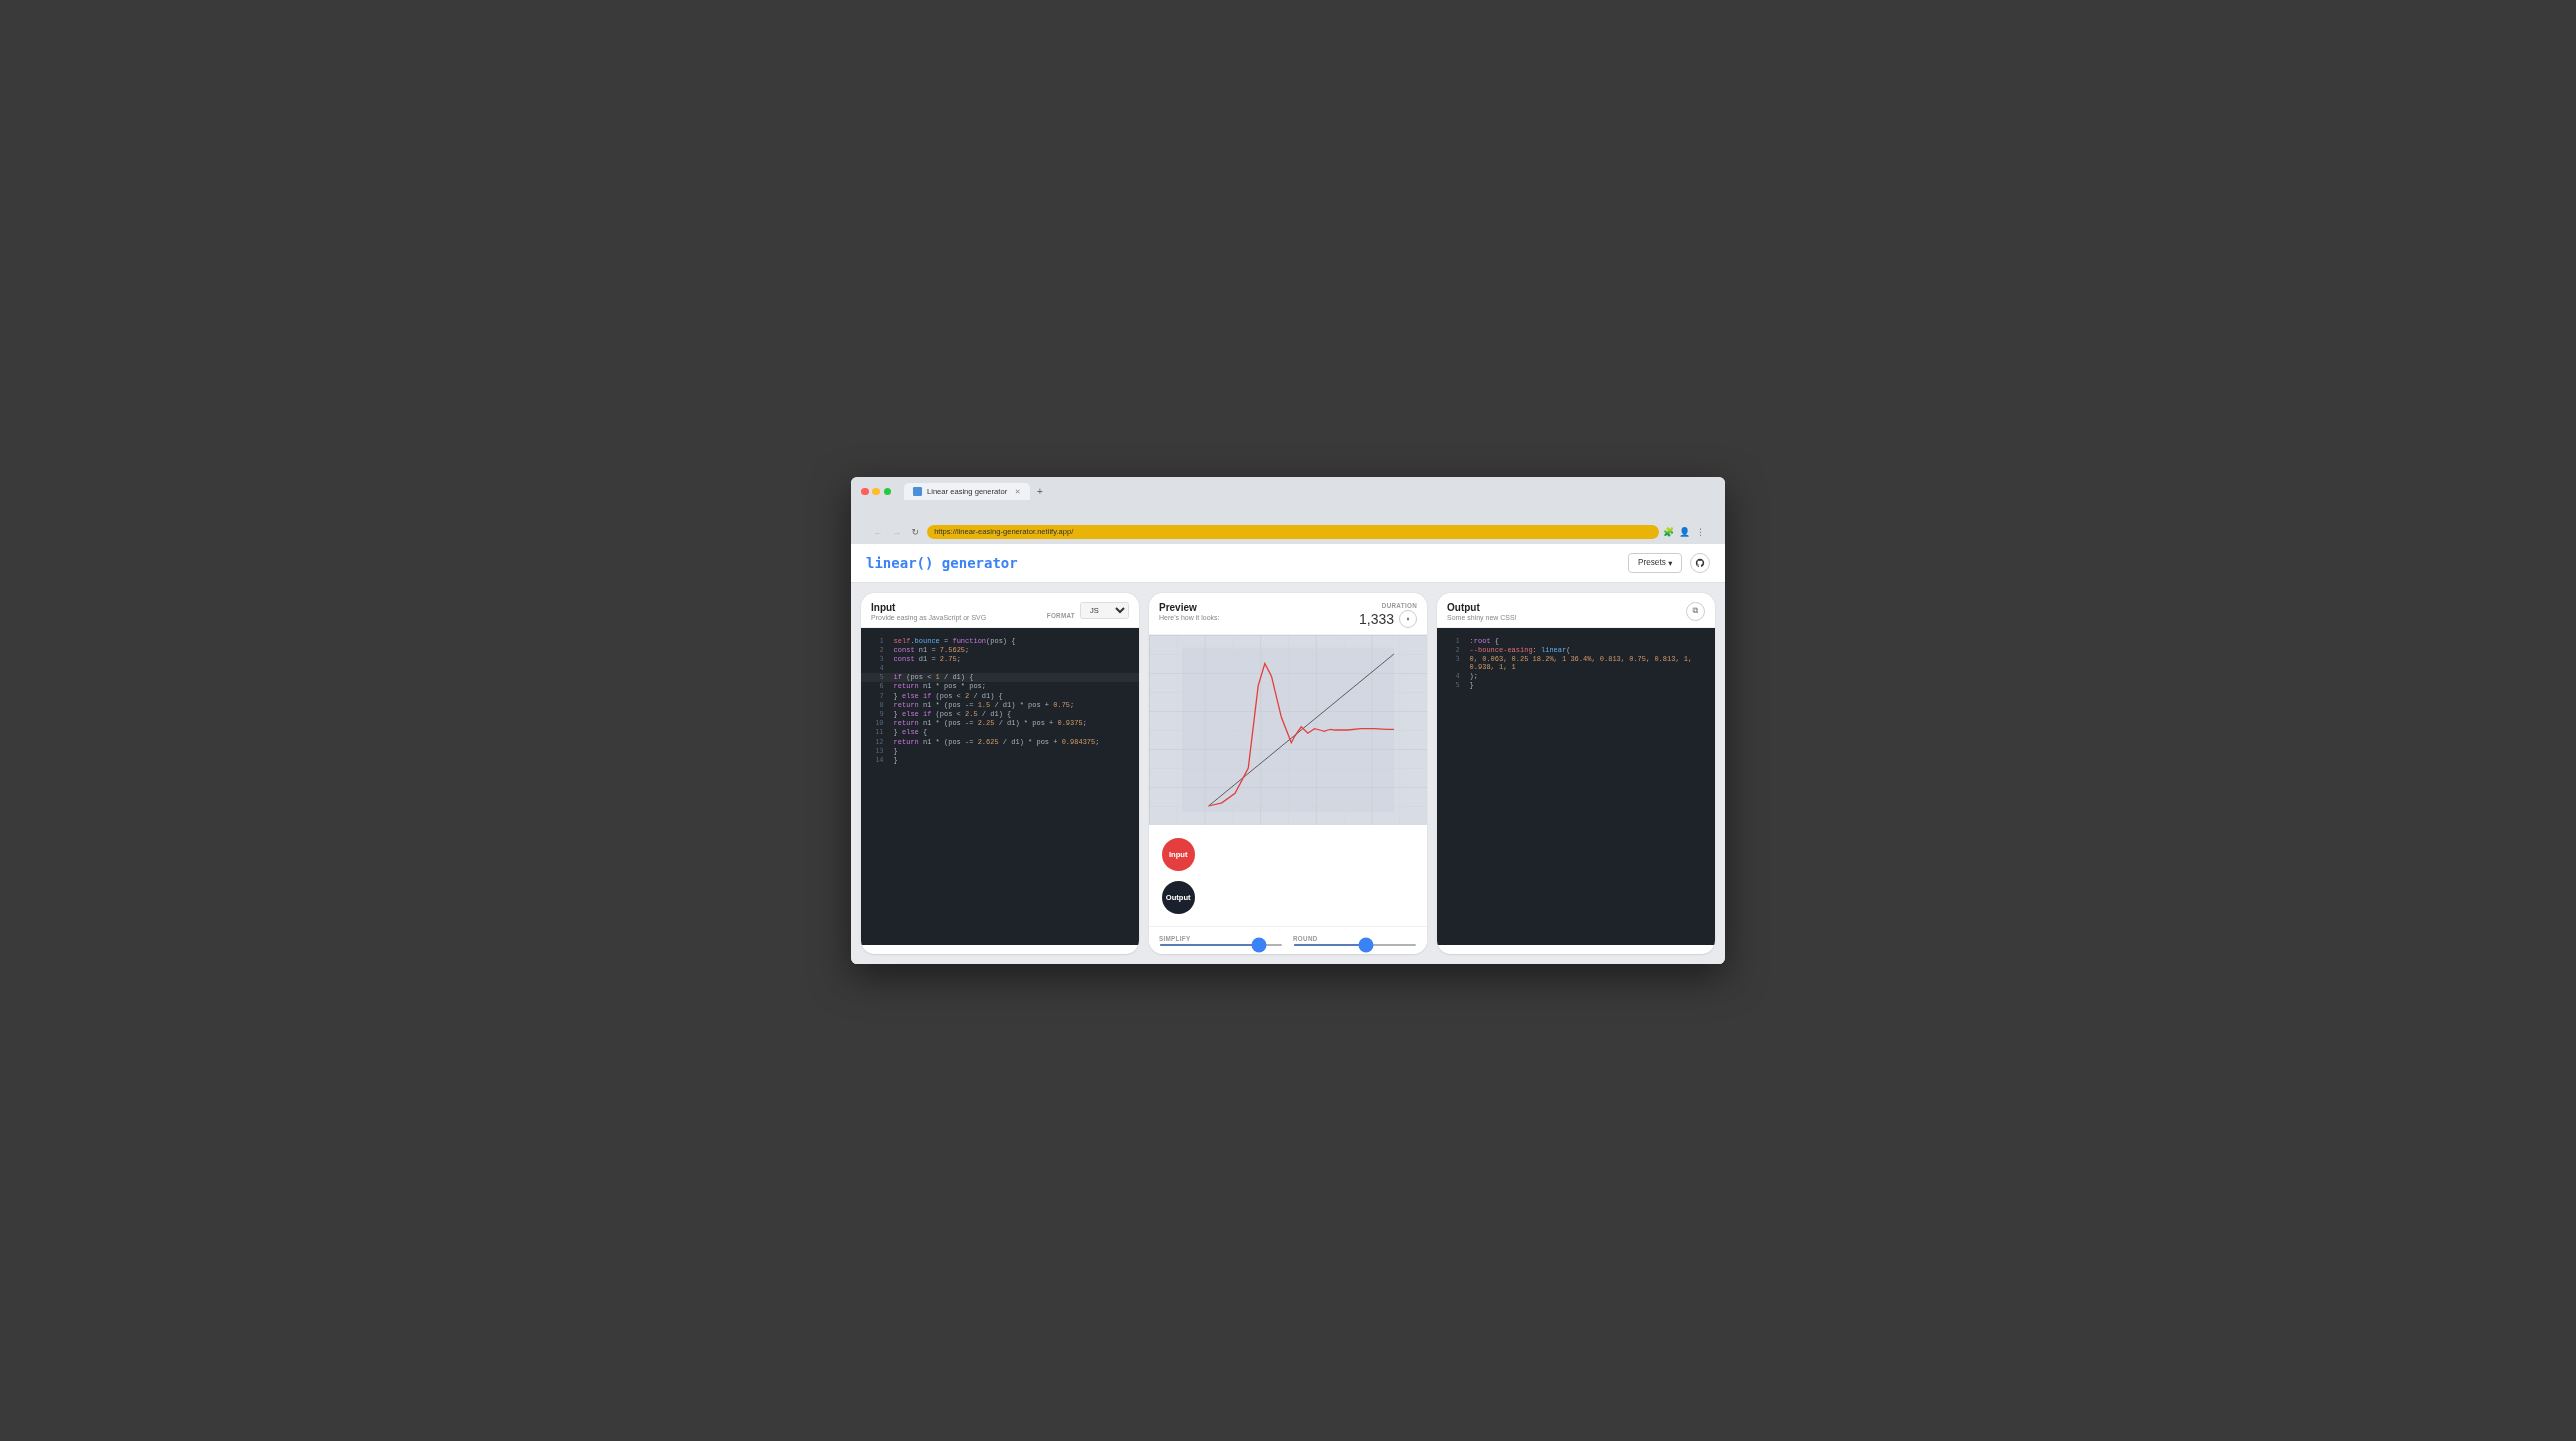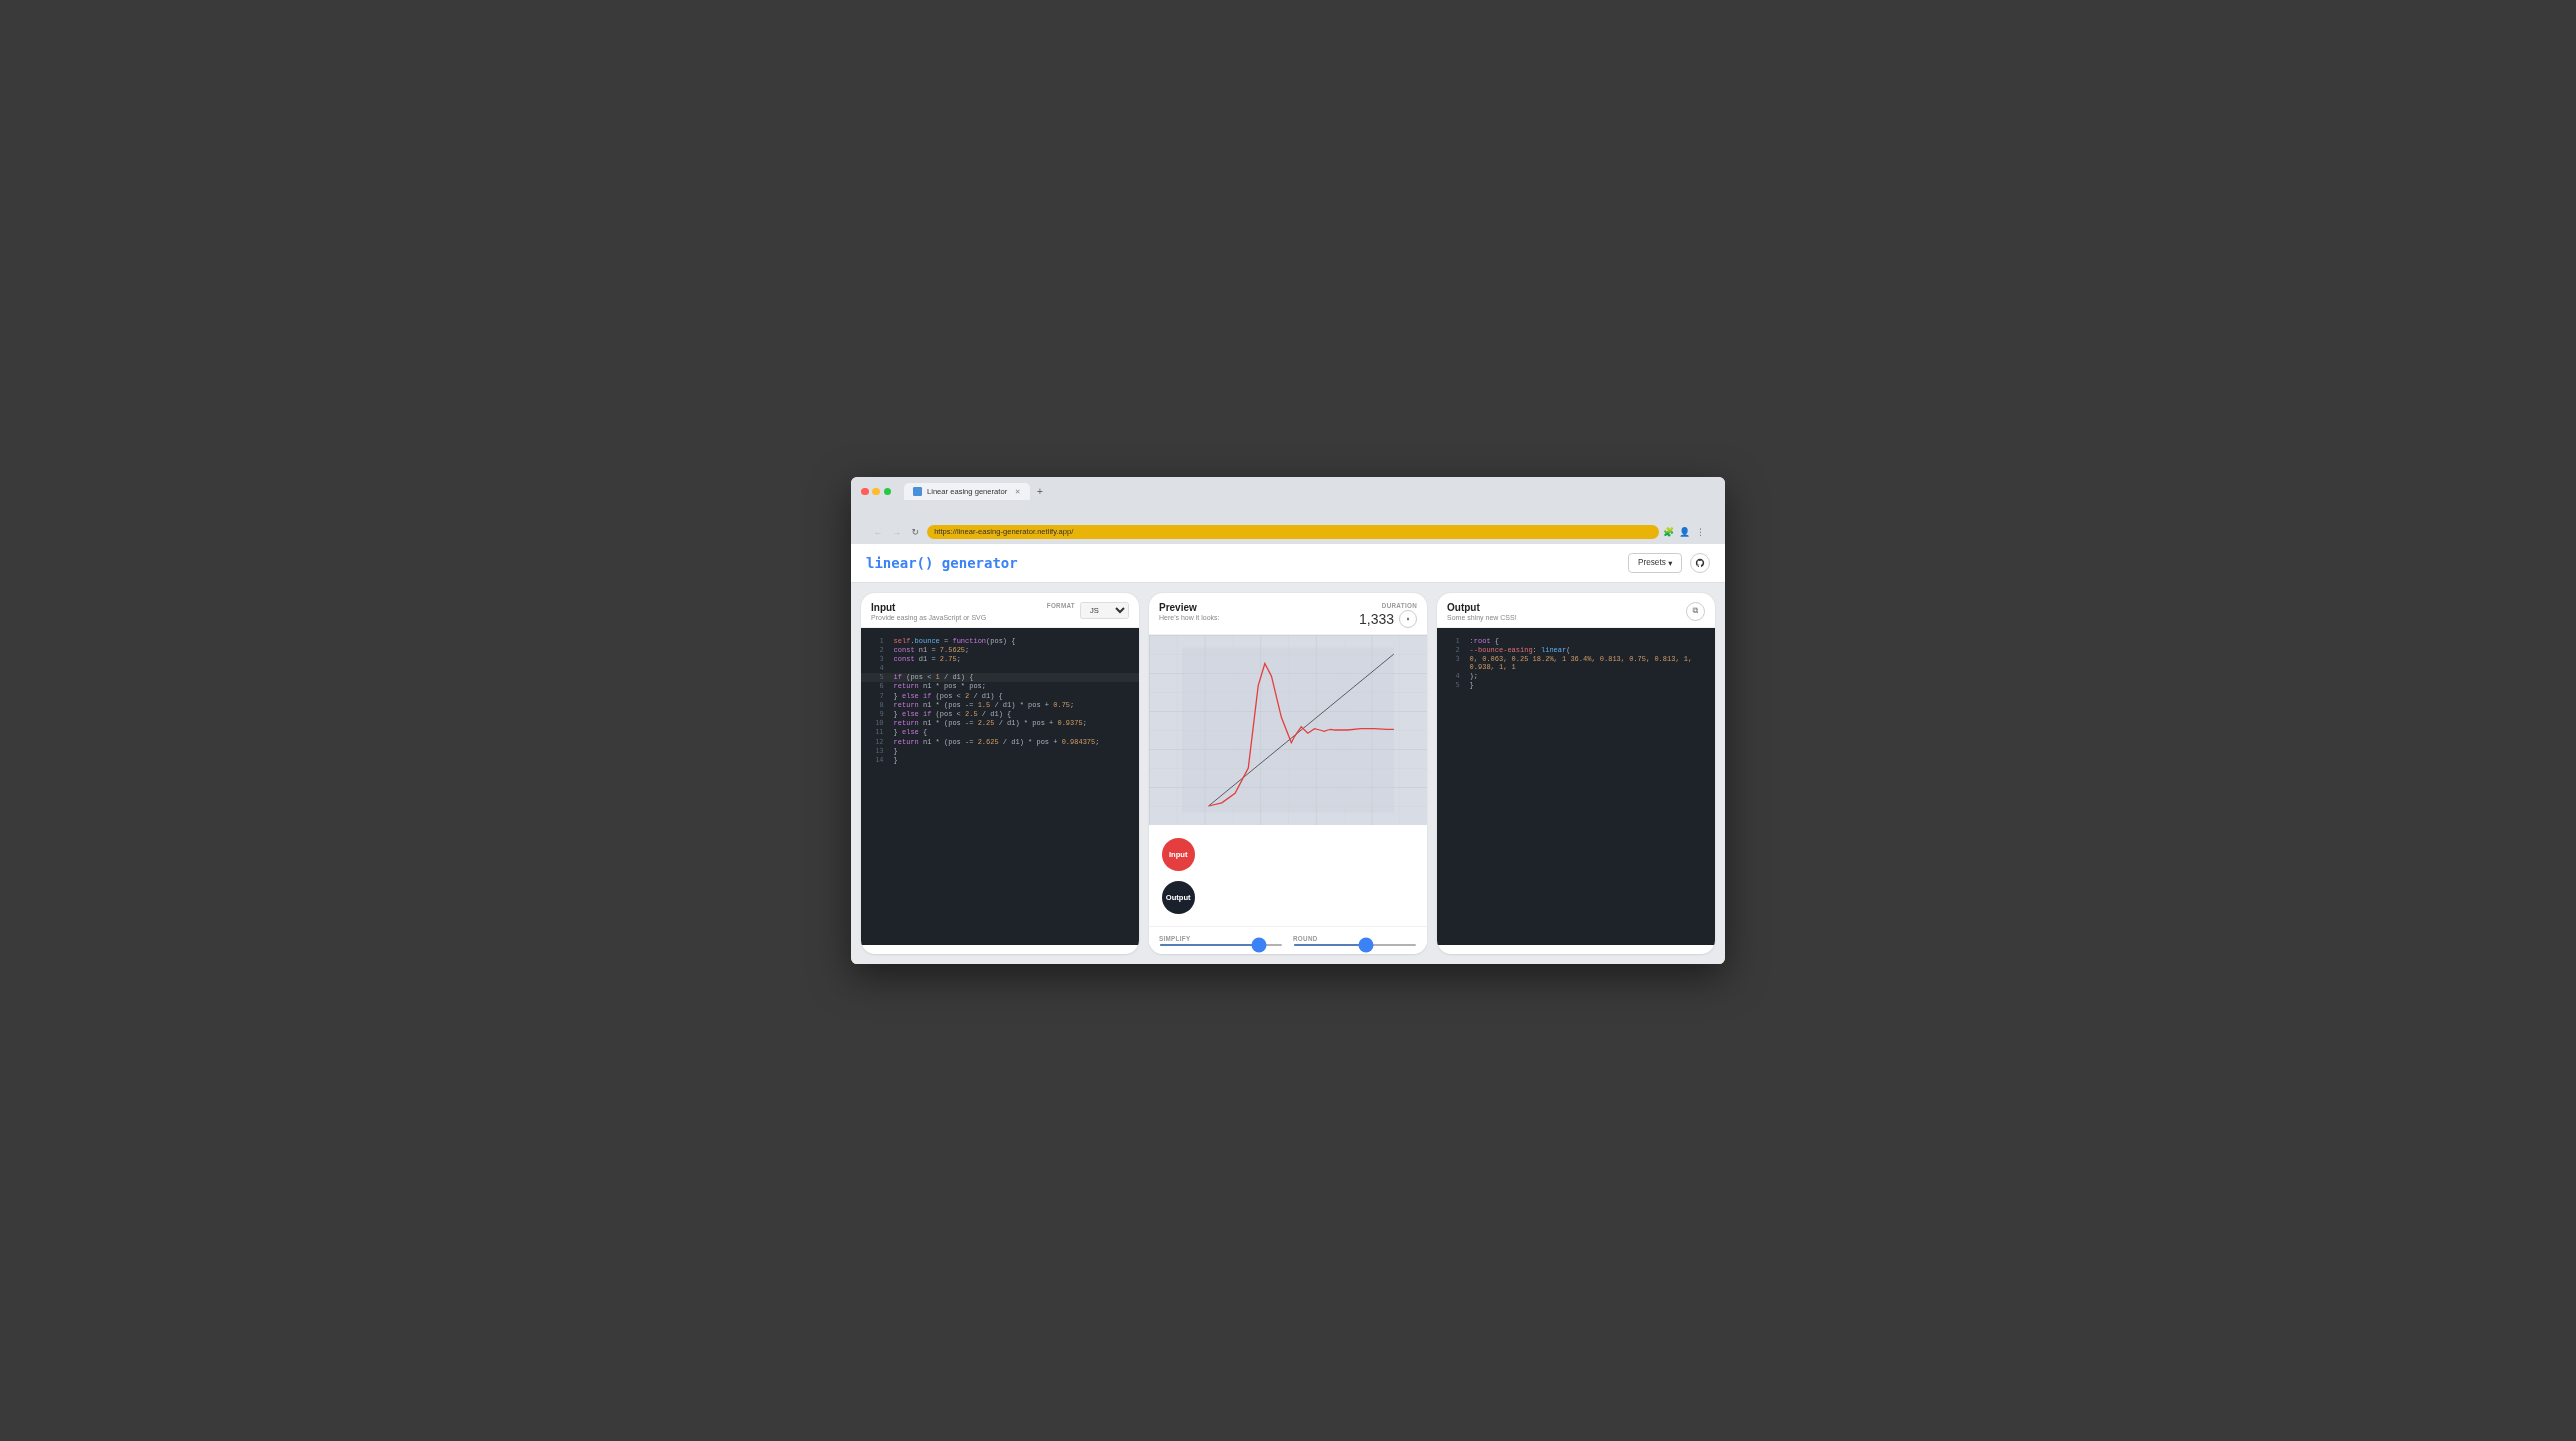--- a/index.html
+++ b/index.html
@@ -199,21 +199,21 @@
       font-weight: 600;
       color: #222;
     }
     .panel-subtitle {
       font-size: 7px;
       color: #888;
       margin-top: 1.3px;
     }
     .panel-action {
       display: flex;
-      align-items: flex-start;
+      align-items: flex-end;
       gap: 5px;
     }
     .format-label {
       font-size: 6.3px;
       color: #999;
       font-weight: 600;
       letter-spacing: 0.3px;
     }
     .format-select {
       background: #f5f5f5;

